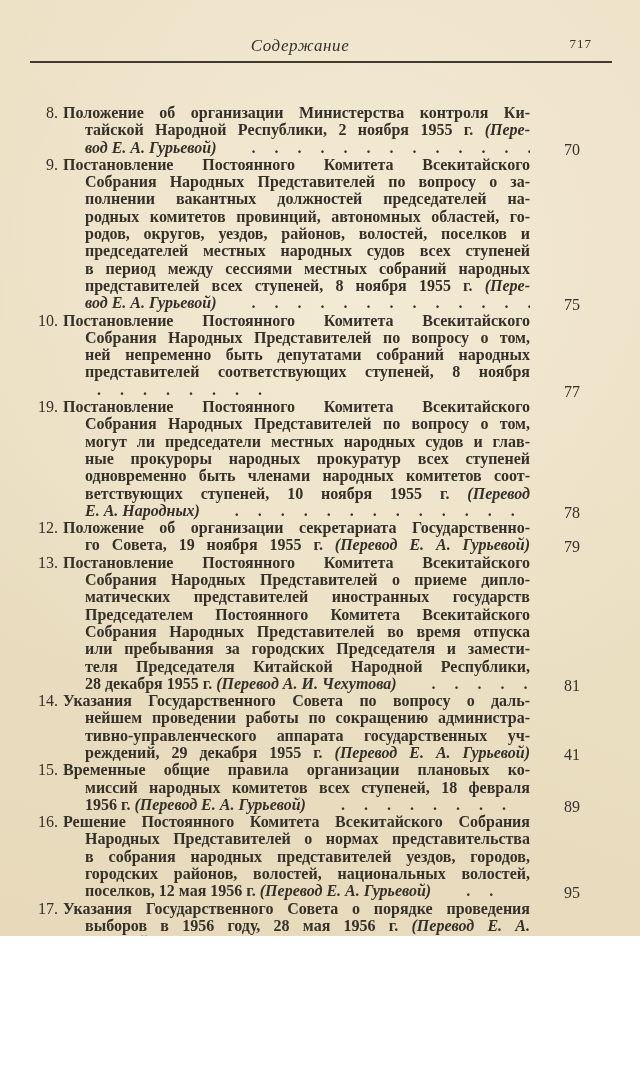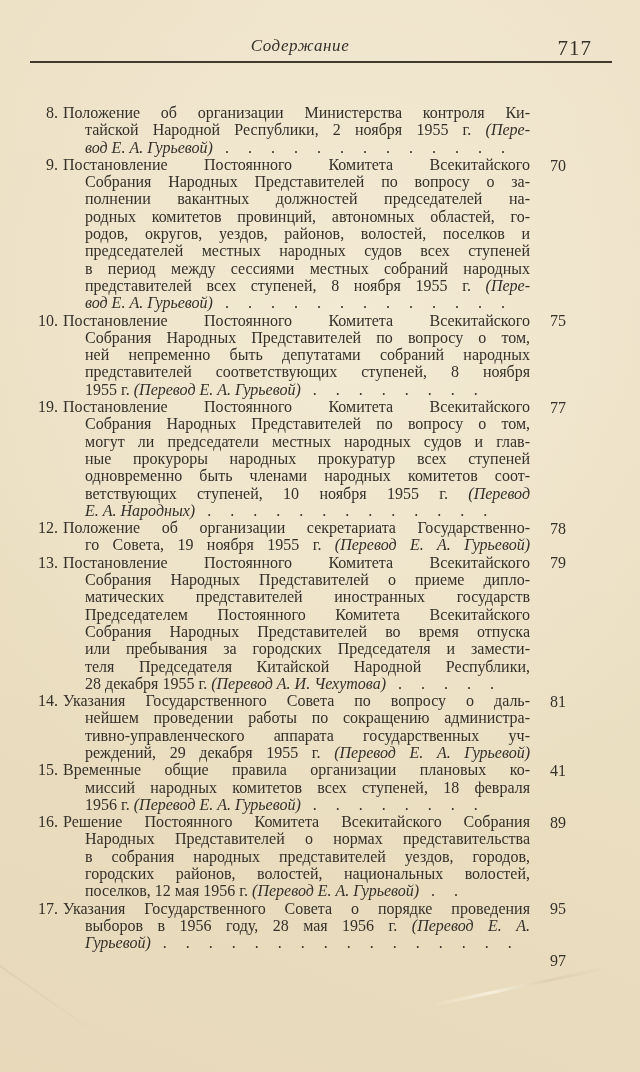--- a/index.html
+++ b/index.html
@@ -1,21 +1,21 @@
 <!DOCTYPE html>
 <html lang="ru"><head>
 <meta charset="utf-8">
 <style>
   html, body { margin: 0; padding: 0; }
   body { width: 640px; }
 
   .page {
     position: relative;
     width: 640px;
-    height: 1072px;
+    height: 936px;
     overflow: hidden;
     font-family: "Liberation Serif", "DejaVu Serif", serif;
     color: #34302a;
     background:
       radial-gradient(95% 70% at 55% 32%, rgba(255,251,238,0.38), rgba(255,251,238,0) 72%),
       linear-gradient(200deg, #eee2c8 0%, #ebdfc2 55%, #e7d9ba 100%);
   }
 
   
   .crease-1 {
@@ -34,75 +34,76 @@
     top: 36px; left: 0; width: 100%;
     text-align: center;
     transform: translateX(-20px);
     font-style: italic;
     font-size: 17px;
     letter-spacing: 0.6px;
   }
   .header-page-number {
     position: absolute;
     top: 36px; right: 48px;
-    font-size: 21px;
+    font-size: 13px;
     letter-spacing: 1px;
   }
   .rule {
     position: absolute;
     top: 61px; left: 30px;
     width: 582px; height: 2px;
     background: #423b2d;
   }
 
   .toc {
     position: absolute;
     top: 104px; left: 32px; right: 46px;
     font-size: 16px;
     line-height: 17.3px;
   }
   .entry { display: flex; align-items: flex-start; }
   .num { flex: none; width: 26px; text-align: right; }
-  .body { flex: 1 1 auto; min-width: 0; margin-left: 5px; }
+  .body { flex: 1 1 auto; min-width: 0; margin-left: 5px; font-weight: bold; }
 
   .line {
     text-align: justify;
     text-align-last: justify;
     padding-left: 22px;
   }
   .line:first-child { padding-left: 0; }
 
   .line.last {
     display: flex;
     text-align: left;
     text-align-last: left;
+    gap: 23px;
   }
   .line.last.fill {
     display: block;
     text-align: justify;
     text-align-last: justify;
   }
   .txt { flex: none; white-space: nowrap; }
   .leader {
     flex: 1 1 auto;
     min-width: 0;
     overflow: hidden;
     white-space: nowrap;
     word-spacing: 15px;
     padding-left: 12px;
   }
 
   .pg {
     flex: none;
     width: 44px;
     margin-left: 20px;
-    text-align: left;
+    text-align: center;
     align-self: flex-end;
     position: relative;
-    top: 18px;
+    top: 2px;
   }
 </style>
 </head>
 <body>
 
 <div class="page">
   <div class="header-title">Содержание</div>
   <div class="header-page-number">717</div>
   <div class="rule"></div>
 
@@ -138,21 +139,20 @@
         <span class="pg">75</span>
       </div>
       <div class="entry">
         <span class="num">10.</span>
         <div class="body">
           <div class="line">Постановление Постоянного Комитета Всекитайского</div>
           <div class="line">Собрания Народных Представителей по вопросу о том,</div>
           <div class="line">ней непременно быть депутатами собраний народных</div>
           <div class="line">представителей соответствующих ступеней, 8 ноября</div>
           <div class="line last">
-            <span class="txt">1955 г. <i>(Перевод Е. А. Гурьевой)</i></span>
             <span class="leader">. . . . . . . .</span>
           </div>
         </div>
         <span class="pg">77</span>
       </div>
       <div class="entry">
         <span class="num">19.</span>
         <div class="body">
           <div class="line">Постановление Постоянного Комитета Всекитайского</div>
           <div class="line">Собрания Народных Представителей по вопросу о том,</div>

